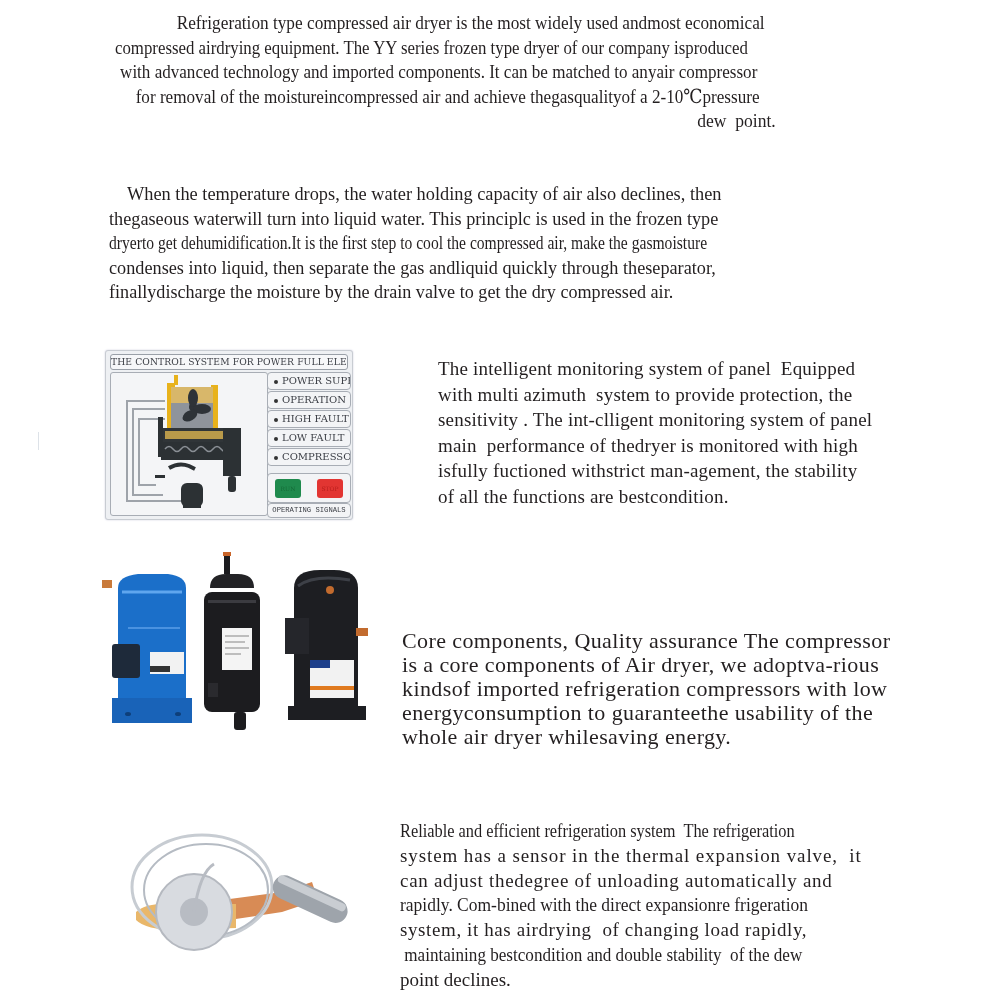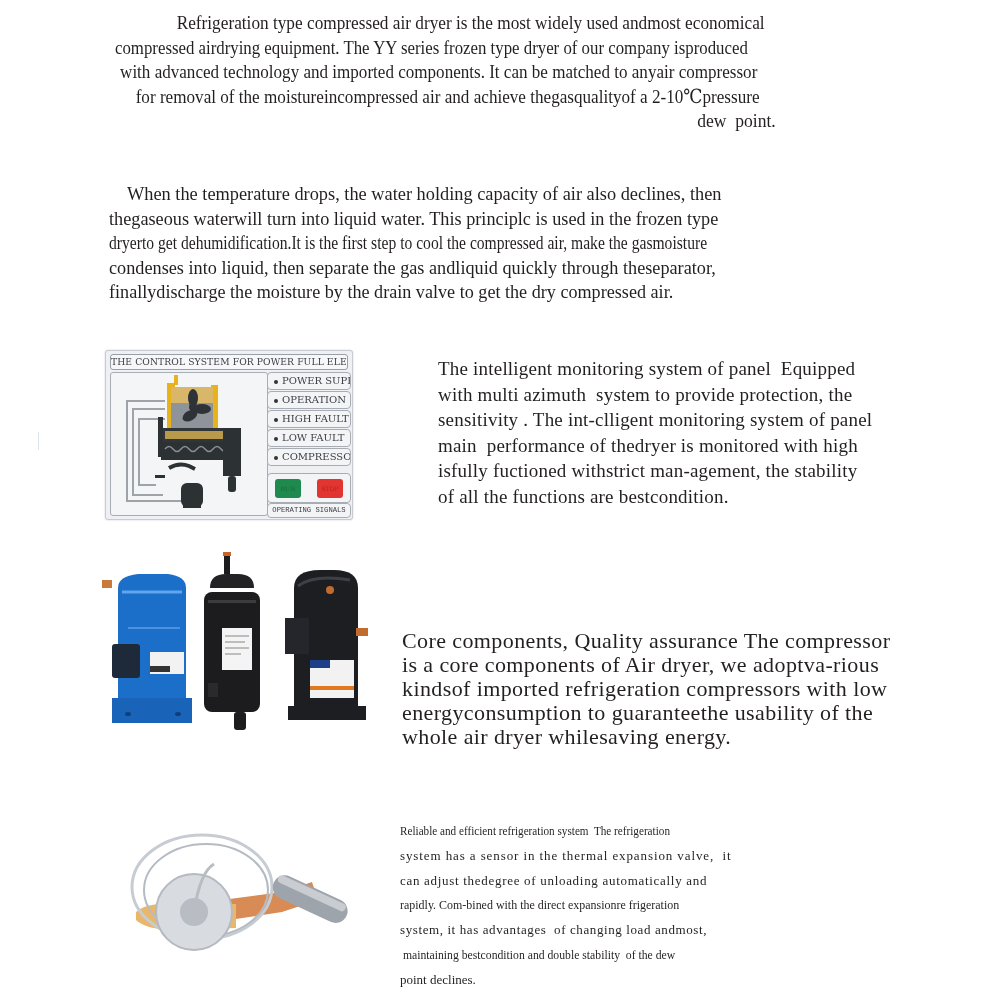--- a/index.html
+++ b/index.html
@@ -5,21 +5,21 @@
   html, body { margin: 0; padding: 0; background: #ffffff; }
   body { width: 1000px; height: 1000px; position: relative; overflow: hidden;
          font-family: "Liberation Serif", "DejaVu Serif", serif; color: #231f20; }
   .para { position: absolute; font-size: 19.5px; line-height: 24.5px; white-space: nowrap; }
   .para .ln { display: block; white-space: pre; }
   .cond { transform-origin: 0 0; }
   #p1 { left: 115px; top: 11px; text-align: right; }
   #p2 { left: 109px; top: 182px; }
   #p3 { left: 406px; top: 356px; font-size: 19px; line-height: 25.6px; letter-spacing: 0.2px; margin-left: 32px; }
   #p4 { left: 402px; top: 581px; font-size: 22px; line-height: 24px; letter-spacing: 0.4px; margin-top: 48px; }
-  #p5 { left: 400px; top: 819px; font-size: 13px; line-height: 24.8px; }
+  #p5 { left: 400px; top: 819px; font-size: 19px; line-height: 24.8px; }
 
   
   #panel { position: absolute; left: 105px; top: 350px; width: 246px; height: 168px;
            background: #eef0f3; border: 1px solid #c8ccd2; border-radius: 3px; box-shadow: 0 0 2px #ccd; }
   #panel .ptitle { position: absolute; left: 4px; top: 3px; width: 236px; height: 14px;
            border: 1px solid #9aa0a8; border-radius: 3px; background:#f6f7f9;
            font-family: "DejaVu Serif", serif; font-size: 9.2px; line-height: 14px; text-align: center;
            color: #3a3d44; letter-spacing: 0.1px; white-space: nowrap; overflow: hidden; }
   #panel .diagram { position: absolute; left: 4px; top: 21px; width: 156px; height: 142px;
            border: 1px solid #a8adb5; border-radius: 3px; background: #f4f5f7; }
@@ -191,16 +191,16 @@
     <circle cx="72" cy="100" r="14" fill="#b8bcc3"></circle>
     <path d="M72 100 q6 -40 20 -48" stroke="#b8bcc3" stroke-width="3" fill="none"></path>
   </svg>
 </div>
 
 <div id="p5" class="para">
   <span class="ln cond" style="transform:scaleX(0.86)">Reliable and efficient refrigeration system  The refrigeration</span>
   <span class="ln" style="letter-spacing:0.9px">system has a sensor in the thermal expansion valve,  it</span>
   <span class="ln" style="letter-spacing:0.7px">can adjust thedegree of unloading automatically and</span>
   <span class="ln cond" style="transform:scaleX(0.92)">rapidly. Com-bined with the direct expansionre frigeration</span>
-  <span class="ln" style="letter-spacing:0.6px">system, it has advantages  of changing load andmost,</span>
+  <span class="ln" style="letter-spacing:0.6px">system, it has airdrying  of changing load rapidly,</span>
   <span class="ln cond" style="transform:scaleX(0.9)"> maintaining bestcondition and double stability  of the dew</span>
   <span class="ln">point declines.</span>
 </div>
 
 </body></html>

